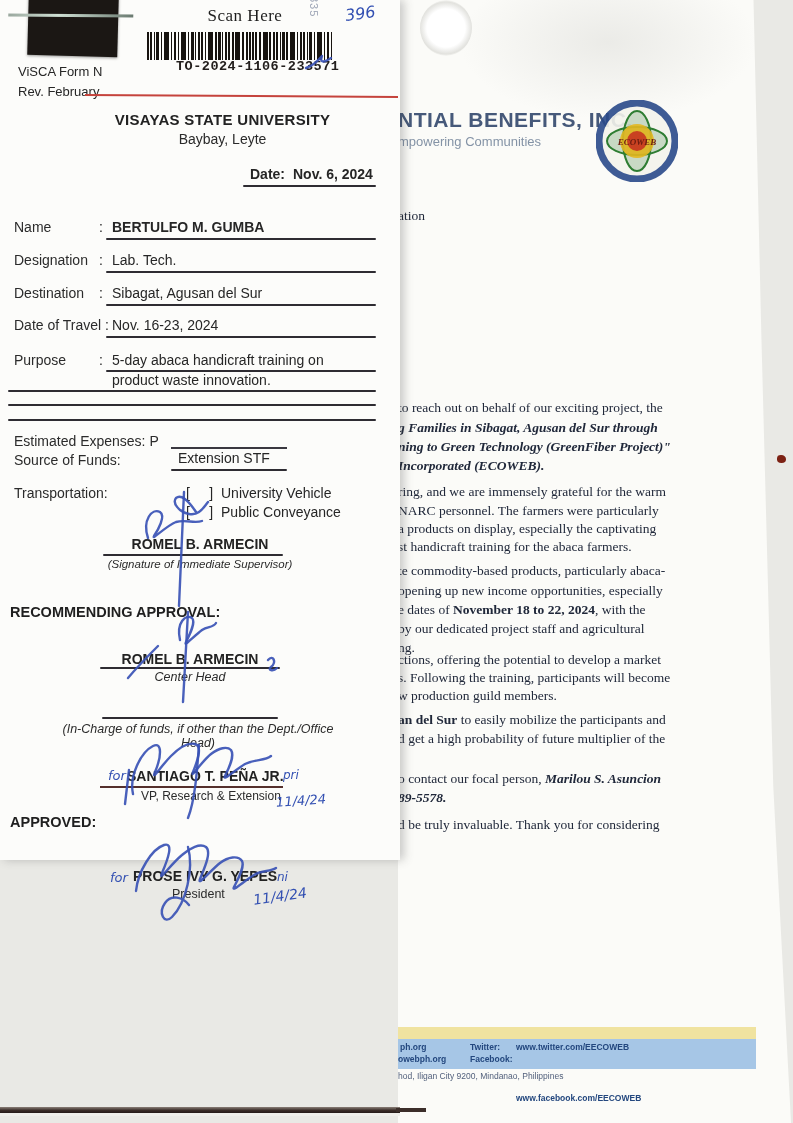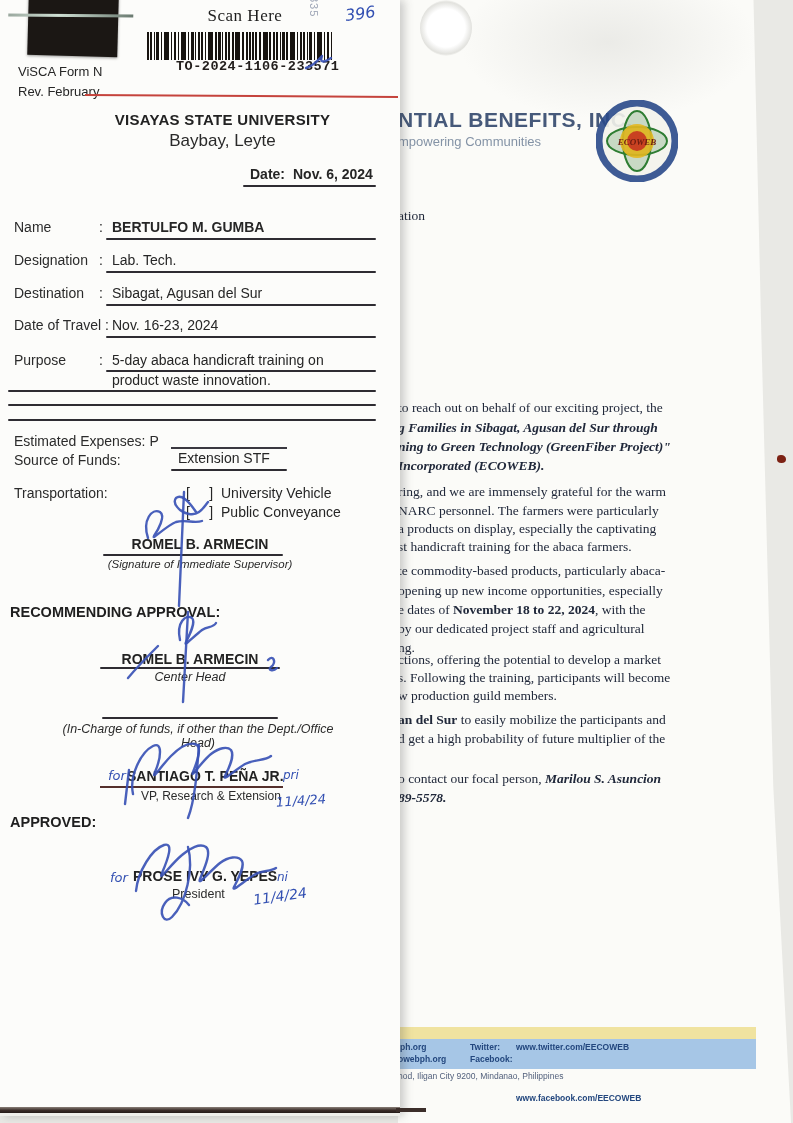--- a/index.html
+++ b/index.html
@@ -1,19 +1,19 @@
 <!DOCTYPE html>
 <html><head>
 <meta charset="utf-8">
 <style>
   html,body{margin:0;padding:0;background:#e7e7e3;}
   .canvas{position:relative;width:793px;height:1123px;background:#e9e9e5;overflow:hidden;
           font-family:"Liberation Sans",sans-serif;}
   .abs{position:absolute;}
-  .page-left{position:absolute;left:0;top:0;width:400px;height:1116px;background:#fcfcfa;
+  .page-left{position:absolute;left:0;top:0;width:400px;height:860px;background:#fcfcfa;
              box-shadow:4px 0 9px rgba(70,70,70,.28);z-index:2;}
   .page-right{position:absolute;left:398px;top:0;width:395px;height:1123px;background:#fbfbf8;
               clip-path:polygon(0 0,90% 0,92% 30%,95% 70%,99.5% 100%,0 100%);z-index:1;}
   .t{position:absolute;color:#262626;font-size:14px;white-space:pre;}
   .lbl{font-size:14px;color:#2b2b2b;}
   .bold{font-weight:bold;}
   .center{text-align:center;}
   .rule{position:absolute;height:2px;background:#2e2c32;border-radius:1px;}
   .rule-thin{position:absolute;height:1.5px;background:#3a3840;}
   .serif{font-family:"Liberation Serif",serif;}
@@ -70,20 +70,21 @@
     <div class="letter-line" style="left:0px;top:652px;"><span>ctions, offering the potential to develop a market</span></div>
     <div class="letter-line" style="left:0px;top:670px;"><span>s. Following the training, participants will become</span></div>
     <div class="letter-line" style="left:0px;top:688px;text-align:center;"><span>w production guild members.</span></div>
 
     <div class="letter-line" style="left:0px;top:712px;"><span class="bold">an del Sur</span><span> to easily mobilize the participants and</span></div>
     <div class="letter-line" style="left:0px;top:731px;"><span>d get a high probability of future multiplier of the</span></div>
 
     <div class="letter-line" style="left:0px;top:771px;"><span>o contact our focal person, </span><span class="bi">Marilou S. Asuncion</span></div>
     <div class="letter-line bi" style="left:0px;top:790px;"><span>89-5578.</span></div>
 
+    <div class="letter-line" style="left:0px;top:817px;"><span>d be truly invaluable. Thank you for considering</span></div>
 
     <div class="abs" style="left:0px;top:1027px;width:358px;height:12px;background:#f0e3a0;"></div>
     <div class="abs" style="left:0px;top:1039px;width:358px;height:30px;background:#a6c6e6;"></div>
     <div class="ftr" style="left:2px;top:1042px;">ph.org</div>
     <div class="ftr" style="left:72px;top:1042px;">Twitter:</div>
     <div class="ftr" style="left:118px;top:1042px;">www.twitter.com/EECOWEB</div>
     <div class="ftr" style="left:0px;top:1054px;">owebph.org</div>
     <div class="ftr" style="left:72px;top:1054px;">Facebook:</div>
     <div class="ftr" style="left:118px;top:1054px;margin-top:39px;">www.facebook.com/EECOWEB</div>
     <div class="ftr" style="left:0px;top:1071px;color:#53617c;font-weight:normal;">hod, Iligan City 9200, Mindanao, Philippines</div>
@@ -108,21 +109,21 @@
 
     <div class="hw" style="left:345px;top:4px;font-size:16px;transform:rotate(-8deg);">396</div>
 
     <div class="abs" style="left:308px;top:-4px;writing-mode:vertical-rl;font-size:11px;color:#8d96aa;opacity:.85;letter-spacing:1px;">335</div>
 
     <div class="t" style="left:18px;top:64px;font-size:13px;">ViSCA Form N</div>
     <div class="t" style="left:18px;top:84px;font-size:13px;">Rev. February</div>
     <div class="abs" style="left:85px;top:95px;width:313px;height:2px;background:#c5433c;transform:rotate(.4deg);"></div>
 
     <div class="abs bold center" style="left:55px;top:111px;width:335px;font-size:15px;color:#222;letter-spacing:.3px;">VISAYAS STATE UNIVERSITY</div>
-    <div class="abs center" style="left:55px;top:131px;width:335px;font-size:17px;color:#2a2a2a;">Baybay, Leyte</div>
+    <div class="abs center" style="left:55px;top:131px;width:335px;font-size:14px;color:#2a2a2a;">Baybay, Leyte</div>
 
     <div class="t bold" style="left:250px;top:166px;">Date:</div>
     <div class="t bold" style="left:293px;top:166px;">Nov. 6, 2024</div>
     <div class="rule" style="left:243px;top:185px;width:133px;"></div>
 
     <div class="t lbl" style="left:14px;top:219px;">Name</div>
     <div class="t" style="left:99px;top:219px;">:</div>
     <div class="t bold" style="left:112px;top:219px;">BERTULFO M. GUMBA</div>
     <div class="rule" style="left:106px;top:238px;width:270px;"></div>
 

